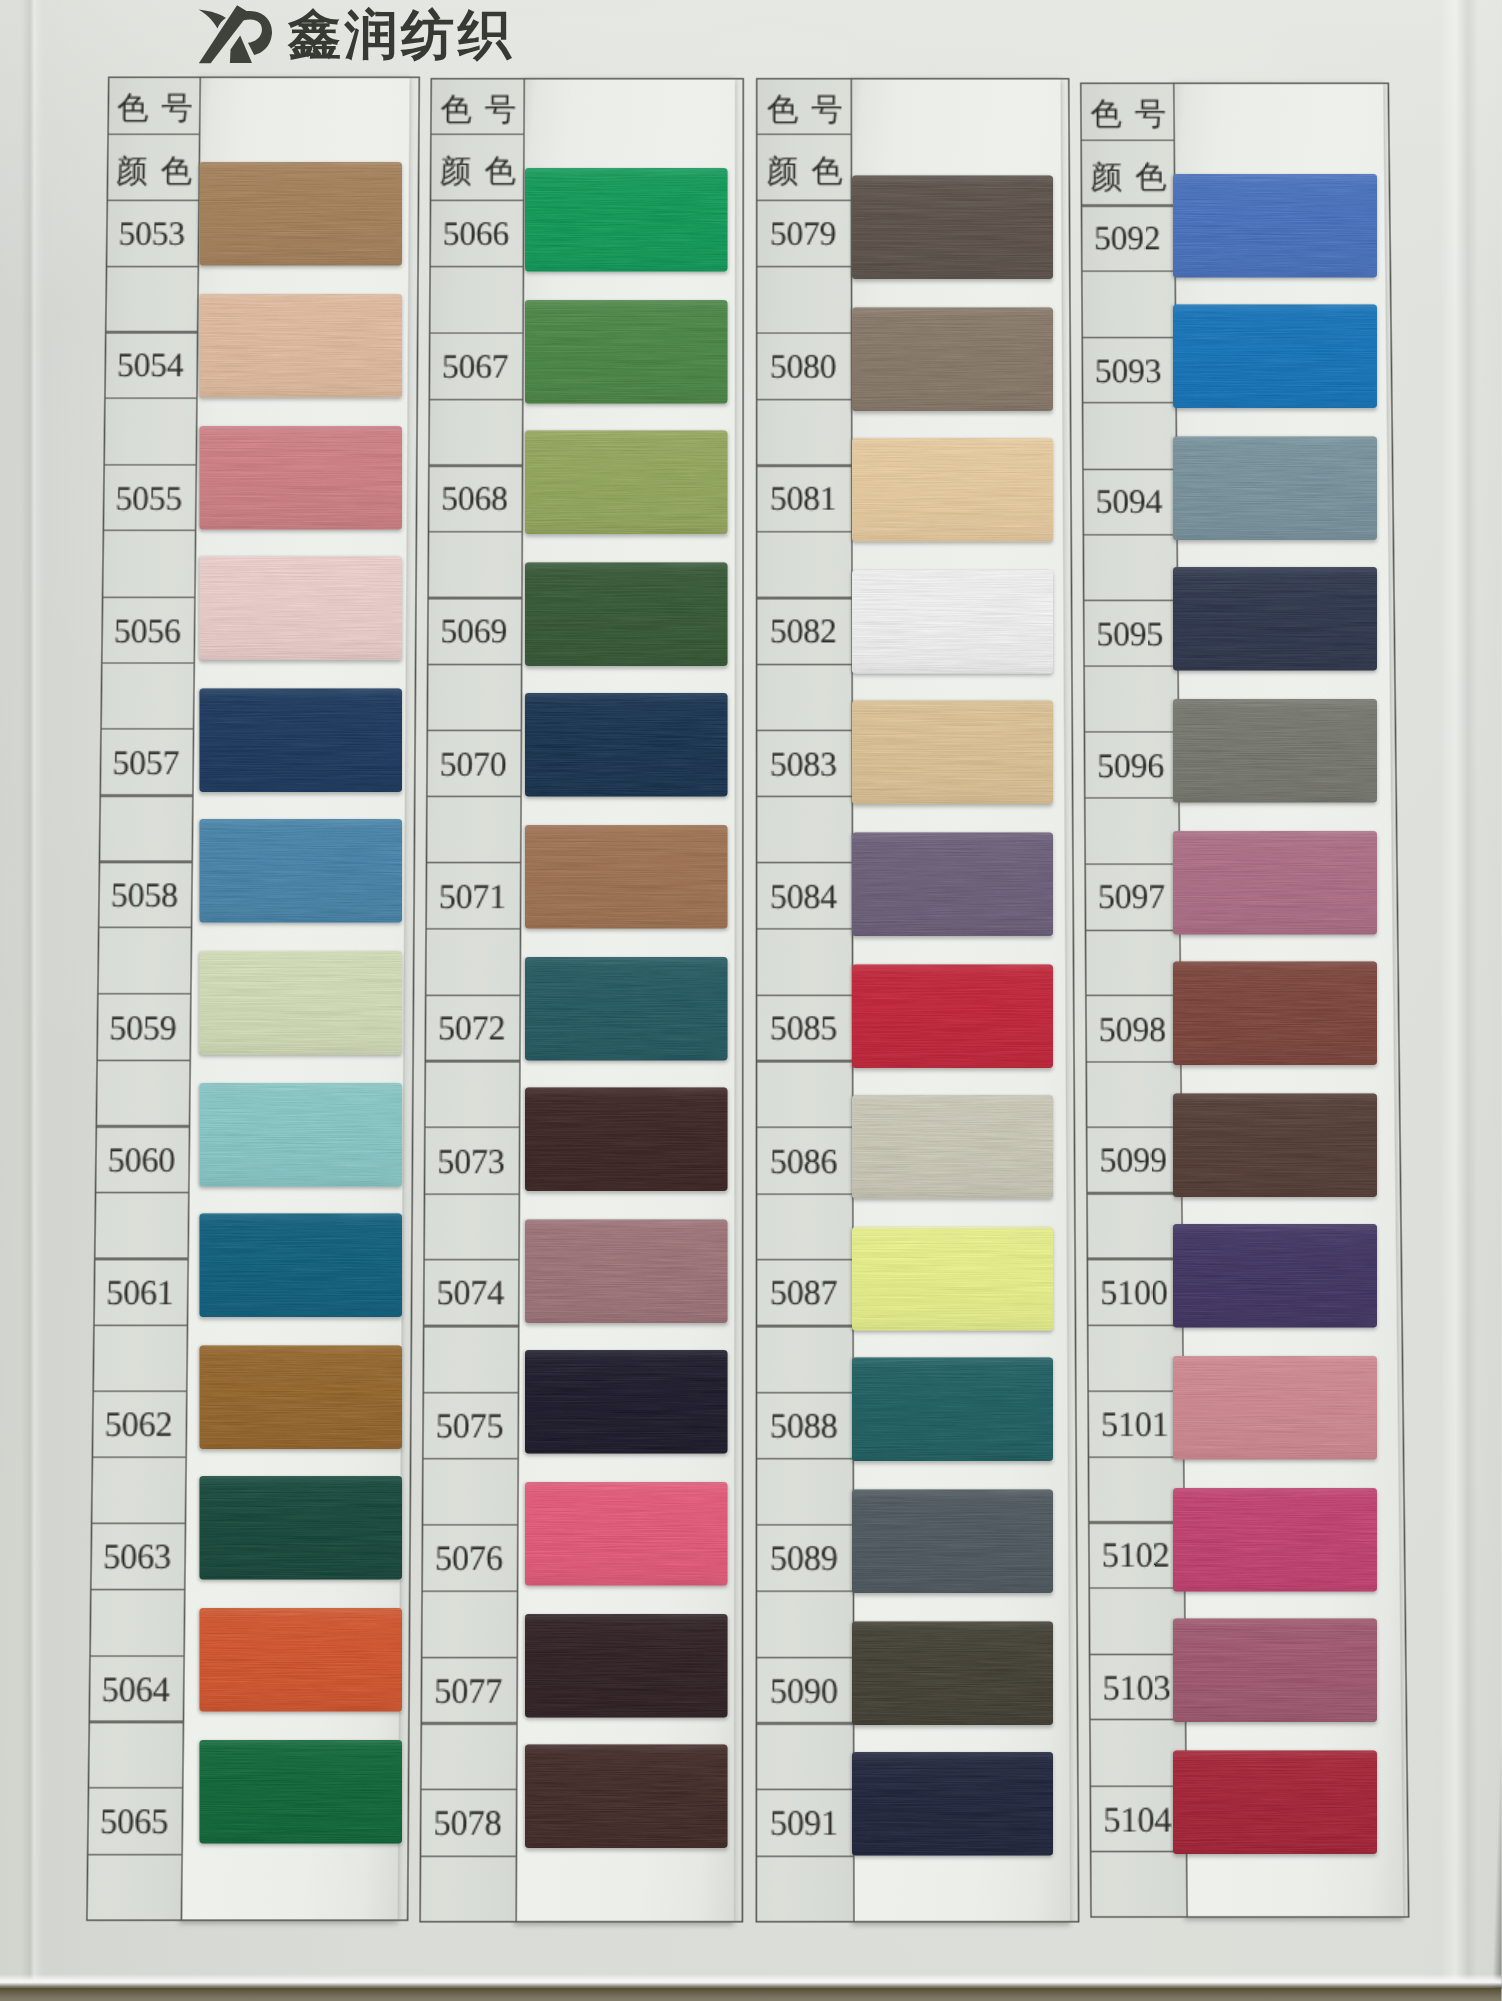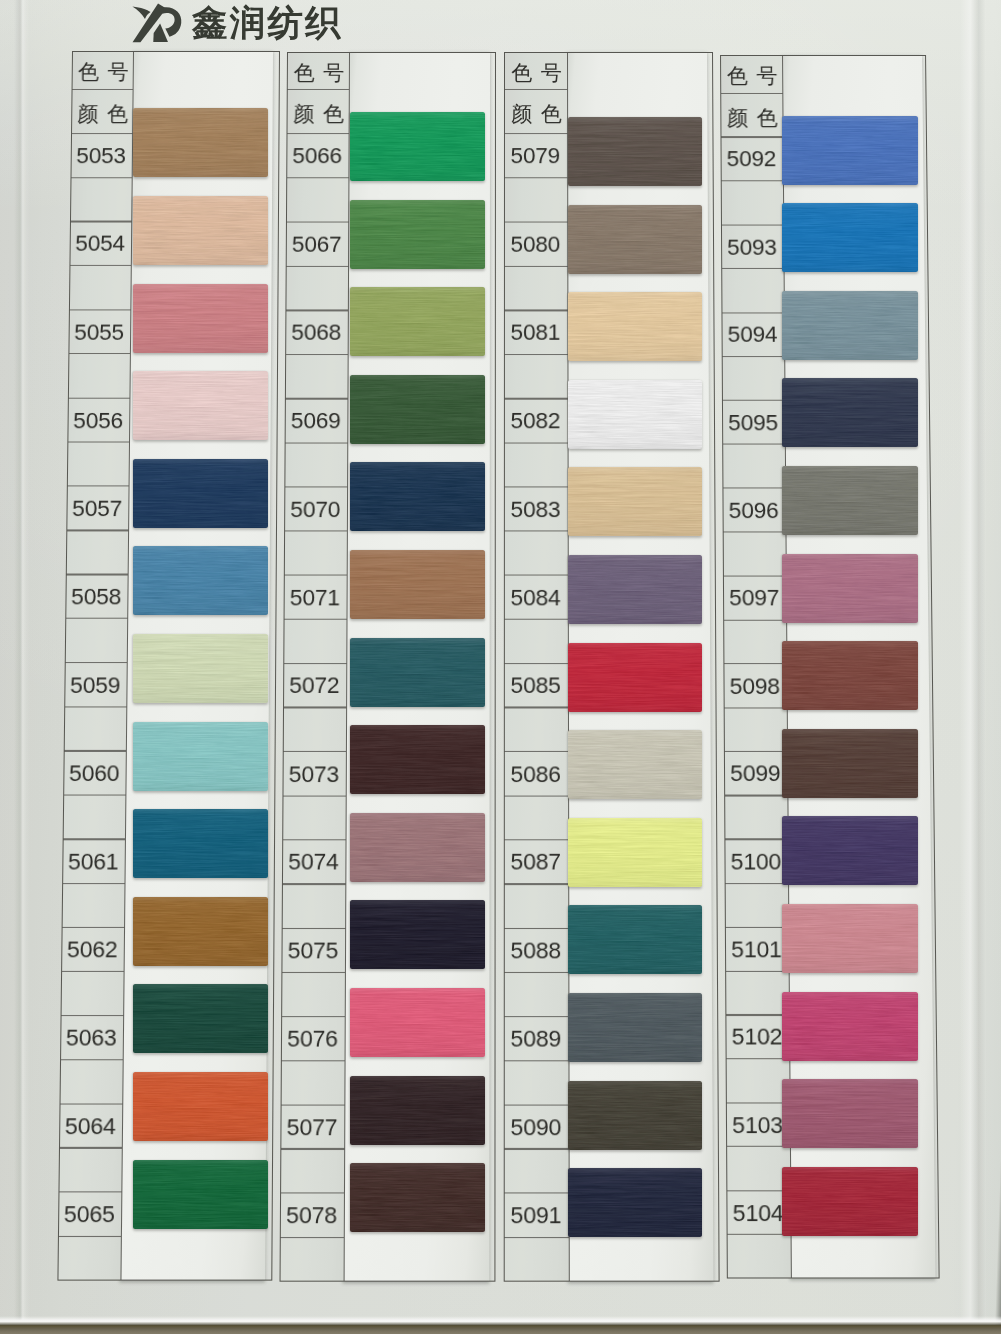--- a/index.html
+++ b/index.html
@@ -3,21 +3,21 @@
 <meta charset="utf-8">
 <title>Color Card</title>
 <style>
   html,body{margin:0;padding:0;}
   body{
     width:1001px;height:1334px;overflow:hidden;position:relative;
     font-family:"Liberation Sans",sans-serif;
     background:#e3e6e1;
   }
   #stage{position:absolute;inset:0;}
-  #photo{position:absolute;inset:0;filter:blur(0.45px) saturate(0.96) contrast(0.97);}
+  #photo{position:absolute;inset:0;filter:blur(0.45px) saturate(0.96) contrast(0.97);font-family:Liberation Serif, serif;}
 
   
   .paper{position:absolute;left:0;top:0;width:1001px;height:1326px;
     background:
       radial-gradient(95% 55% at 42% 24%, rgba(255,255,255,0.14), rgba(255,255,255,0) 70%),
       linear-gradient(180deg,rgba(240,243,237,0.45) 0%, rgba(226,229,223,0) 16%, rgba(206,209,202,0.18) 100%),
       linear-gradient(92deg,#d2d5cf 0px,#d3d6d0 20px,#d6d9d2 50px,#daddd6 110px,#dfe2dc 28%,#e1e4de 52%,#e3e6df 80%,#e2e5df 95%,#daded7 99.4%,#777b74 100%);
   }
   .surface{position:absolute;left:0;top:1325px;width:1001px;height:9px;
     background:linear-gradient(180deg,#4d4833 0%,#585133 10%,#6a6350 45%,#7b745f 75%,#837c67 100%);}

